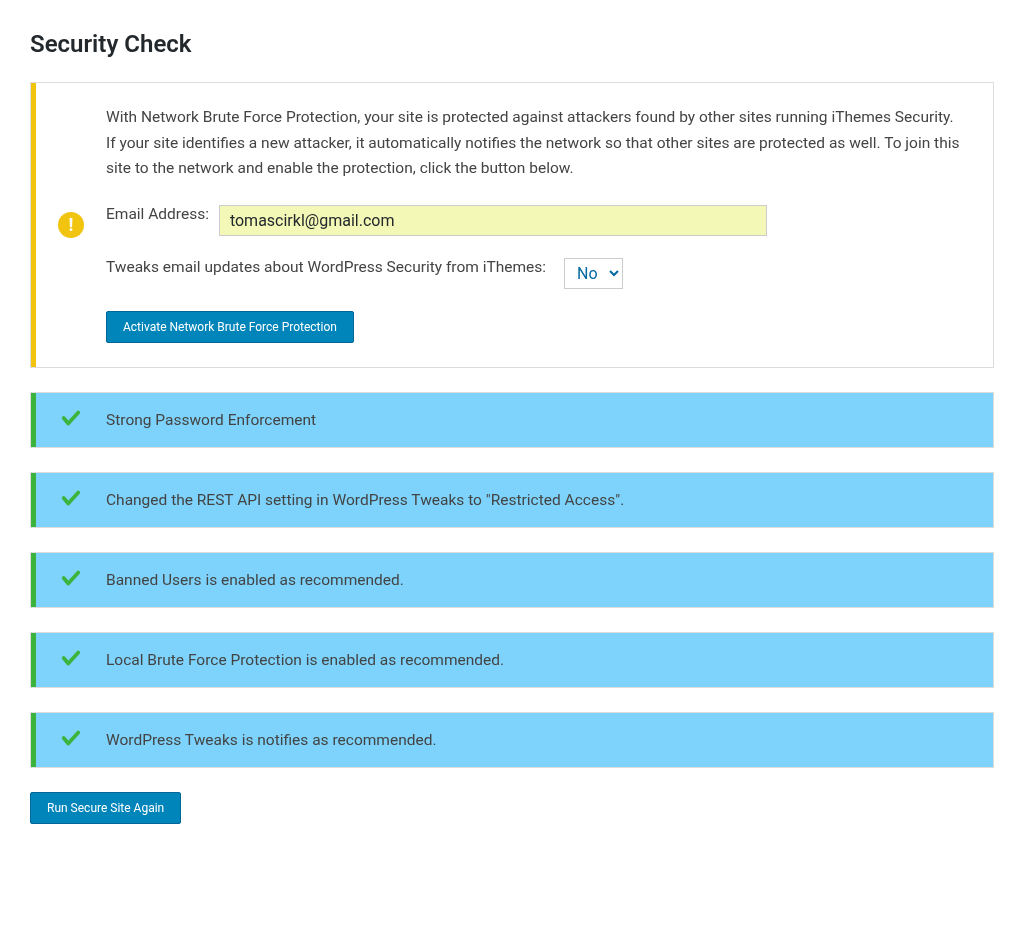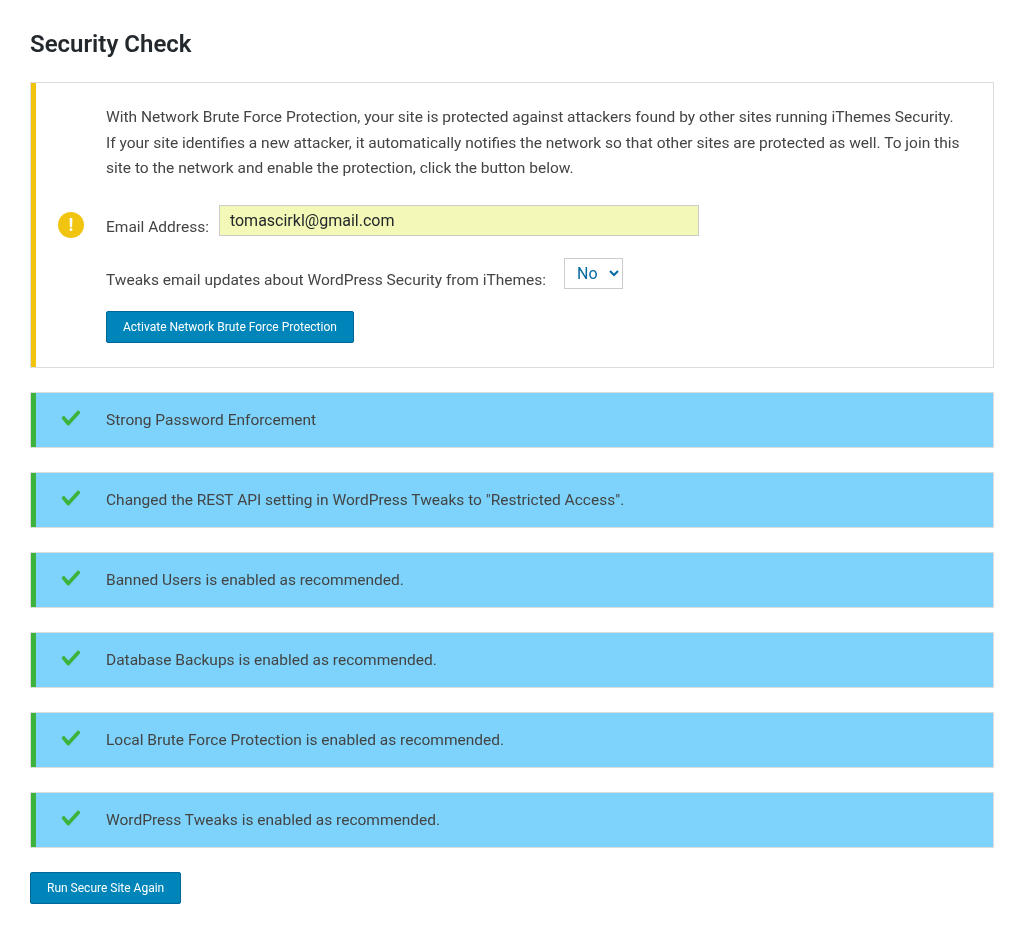--- a/index.html
+++ b/index.html
@@ -58,35 +58,35 @@
       color: #444;
     }
     .notice-content p {
       font-size: 15.5px;
       line-height: 1.65;
       color: #444;
       margin-bottom: 23px;
     }
     .form-row {
       display: flex;
-      align-items: flex-end;
+      align-items: flex-start;
       margin-bottom: 22px;
       color: #444;
       font-size: 15.5px;
     }
     .form-row label {
       margin-right: 10px;
     }
     .email-input {
       background: #f3f8b6;
       border: 1px solid #ccc;
       padding: 5px 10px;
       font-size: 16px;
       color: #23282d;
-      width: 480px;
+      width: 548px;
       font-family: inherit;
     }
     .select-input {
       border: 1px solid #ccc;
       padding: 4px 8px;
       font-size: 16px;
       color: #0369a1;
       background: #fff;
       margin-left: 8px;
       font-family: inherit;
@@ -193,37 +193,28 @@
       </div>
       <div class="status-text">Banned Users is enabled as recommended.</div>
     </div>
     <div class="status-row">
       <div class="status-border"></div>
       <div class="status-icon-col">
         <span class="check-icon"><svg viewBox="0 0 24 24" fill="none" stroke="#3cb33c" stroke-width="4" stroke-linecap="round" stroke-linejoin="round">
             <polyline points="4 12 9 18 20 6"></polyline>
           </svg></span>
       </div>
-      <div class="status-text">Database Backups is enabled as recommended.</div>
-    </div>
-    <div class="status-row">
-      <div class="status-border"></div>
-      <div class="status-icon-col">
-        <span class="check-icon"><svg viewBox="0 0 24 24" fill="none" stroke="#3cb33c" stroke-width="4" stroke-linecap="round" stroke-linejoin="round">
-            <polyline points="4 12 9 18 20 6"></polyline>
-          </svg></span>
-      </div>
       <div class="status-text">Local Brute Force Protection is enabled as recommended.</div>
     </div>
     <div class="status-row">
       <div class="status-border"></div>
       <div class="status-icon-col">
         <span class="check-icon"><svg viewBox="0 0 24 24" fill="none" stroke="#3cb33c" stroke-width="4" stroke-linecap="round" stroke-linejoin="round">
             <polyline points="4 12 9 18 20 6"></polyline>
           </svg></span>
       </div>
-      <div class="status-text">WordPress Tweaks is enabled as recommended.</div>
+      <div class="status-text">WordPress Tweaks is notifies as recommended.</div>
     </div>
   </div>
 
 <div class="footer-btn-wrap">
   <button class="btn-primary">Run Secure Site Again</button>
 </div>
 
 </body></html>

